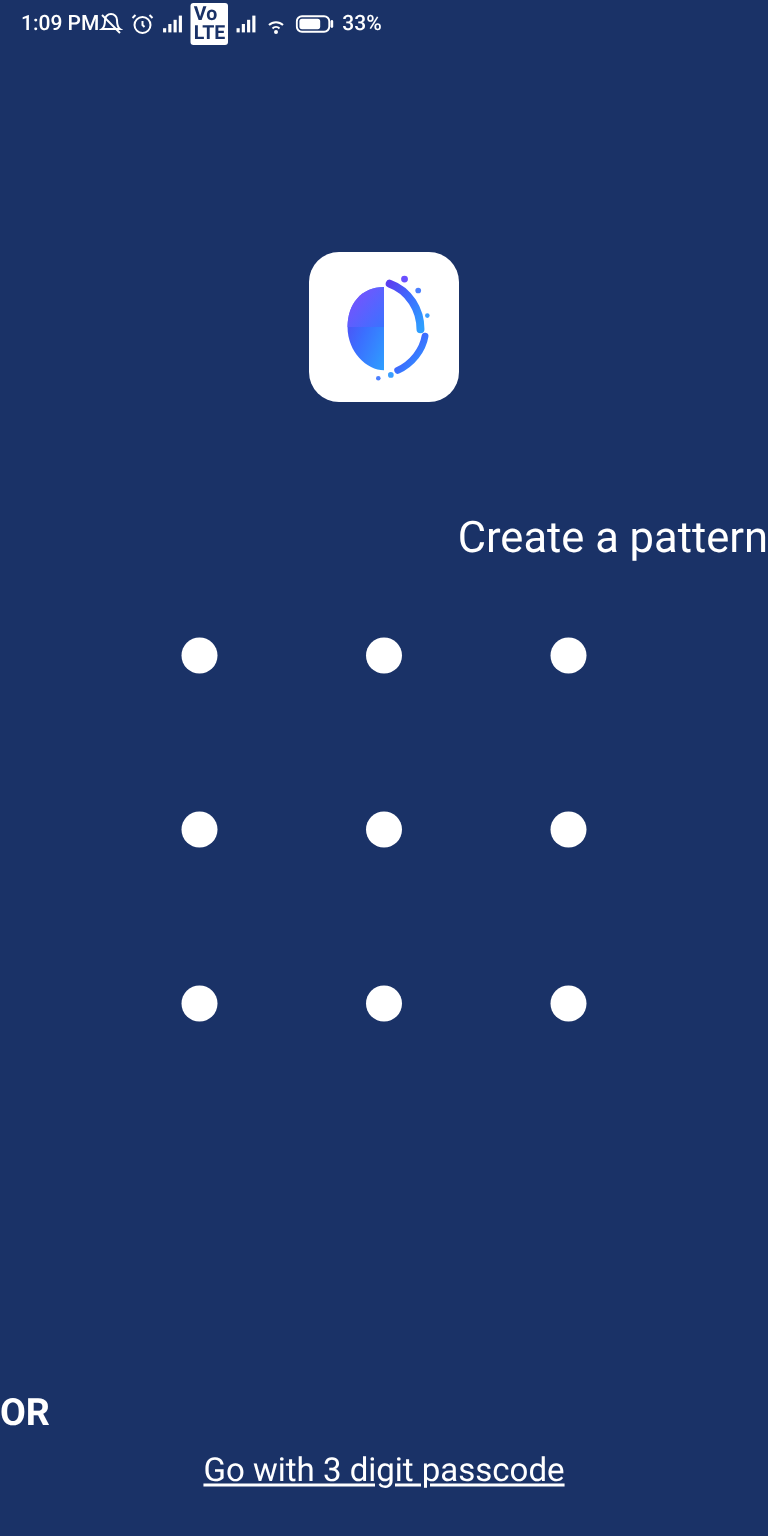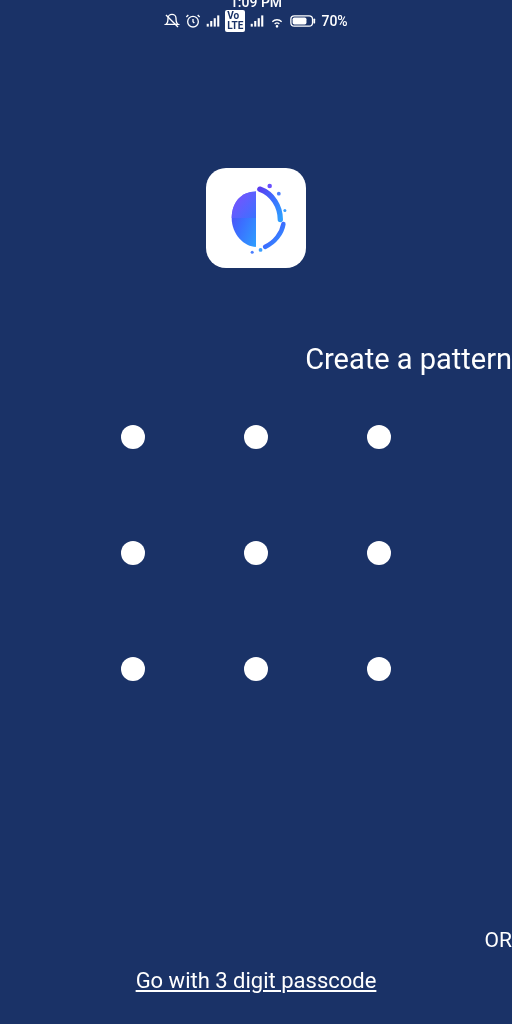--- a/index.html
+++ b/index.html
@@ -8,26 +8,25 @@
       height: 1024px;
       background: #1a3267;
       font-family: -apple-system, BlinkMacSystemFont, 'Segoe UI', Roboto, sans-serif;
       color: #ffffff;
       overflow: hidden;
       position: relative;
     }
     .status-bar {
       height: 32px;
       display: flex;
-      justify-content: flex-end;
+      justify-content: flex-start;
       align-items: center;
       padding: 0 14px;
       font-size: 14px;
       font-weight: 500;
-      flex-direction: column;
     }
     .status-left { display: flex; align-items: center; }
     .status-right { display: flex; align-items: center; gap: 5px; }
     .status-icon { display: inline-flex; align-items: center; }
     .app-icon-container {
       position: absolute;
       top: 168px;
       left: 50%;
       transform: translateX(-50%);
       width: 100px;
@@ -64,39 +63,39 @@
       width: 24px;
       height: 24px;
       background: #ffffff;
       border-radius: 50%;
     }
     .or-text {
       position: absolute;
       top: 928px;
       left: 0;
       right: 0;
-      text-align: right;
-      font-size: 21px;
-      font-weight: 400;
+      text-align: left;
+      font-size: 25px;
+      font-weight: 700;
     }
     .passcode-link {
       position: absolute;
       top: 968px;
       left: 0;
       right: 0;
       text-align: center;
       font-size: 22px;
       font-weight: 400;
       text-decoration: underline;
       cursor: pointer;
     }
     .volte-badge {
       background: #fff;
       color: #1a3267;
-      font-size: 10px;
+      font-size: 13px;
       font-weight: 700;
       padding: 1px 2px;
       border-radius: 2px;
       line-height: 1;
     }
   </style>
 </head>
 <body>
 
 <div class="status-bar">
@@ -140,21 +139,21 @@
         <circle cx="12" cy="20" r="1" fill="#fff"></circle>
       </svg>
     </span>
     <span class="status-icon">
       <svg width="26" height="14" viewBox="0 0 30 14">
         <rect x="1" y="1" width="25" height="12" rx="4" fill="none" stroke="#fff" stroke-width="1.5"></rect>
         <rect x="3" y="3" width="16" height="8" rx="2" fill="#fff"></rect>
         <rect x="27" y="4" width="2" height="6" rx="1" fill="#fff"></rect>
       </svg>
     </span>
-    <span>70%</span>
+    <span>33%</span>
   </div>
 </div>
 
 <div class="app-icon-container">
   <svg width="76" height="76" viewBox="0 0 100 100">
     <defs>
       <linearGradient id="g1" x1="0%" y1="0%" x2="100%" y2="100%">
         <stop offset="0%" stop-color="#5a3ff0"></stop>
         <stop offset="50%" stop-color="#3b6fff"></stop>
         <stop offset="100%" stop-color="#2e9fff"></stop>

